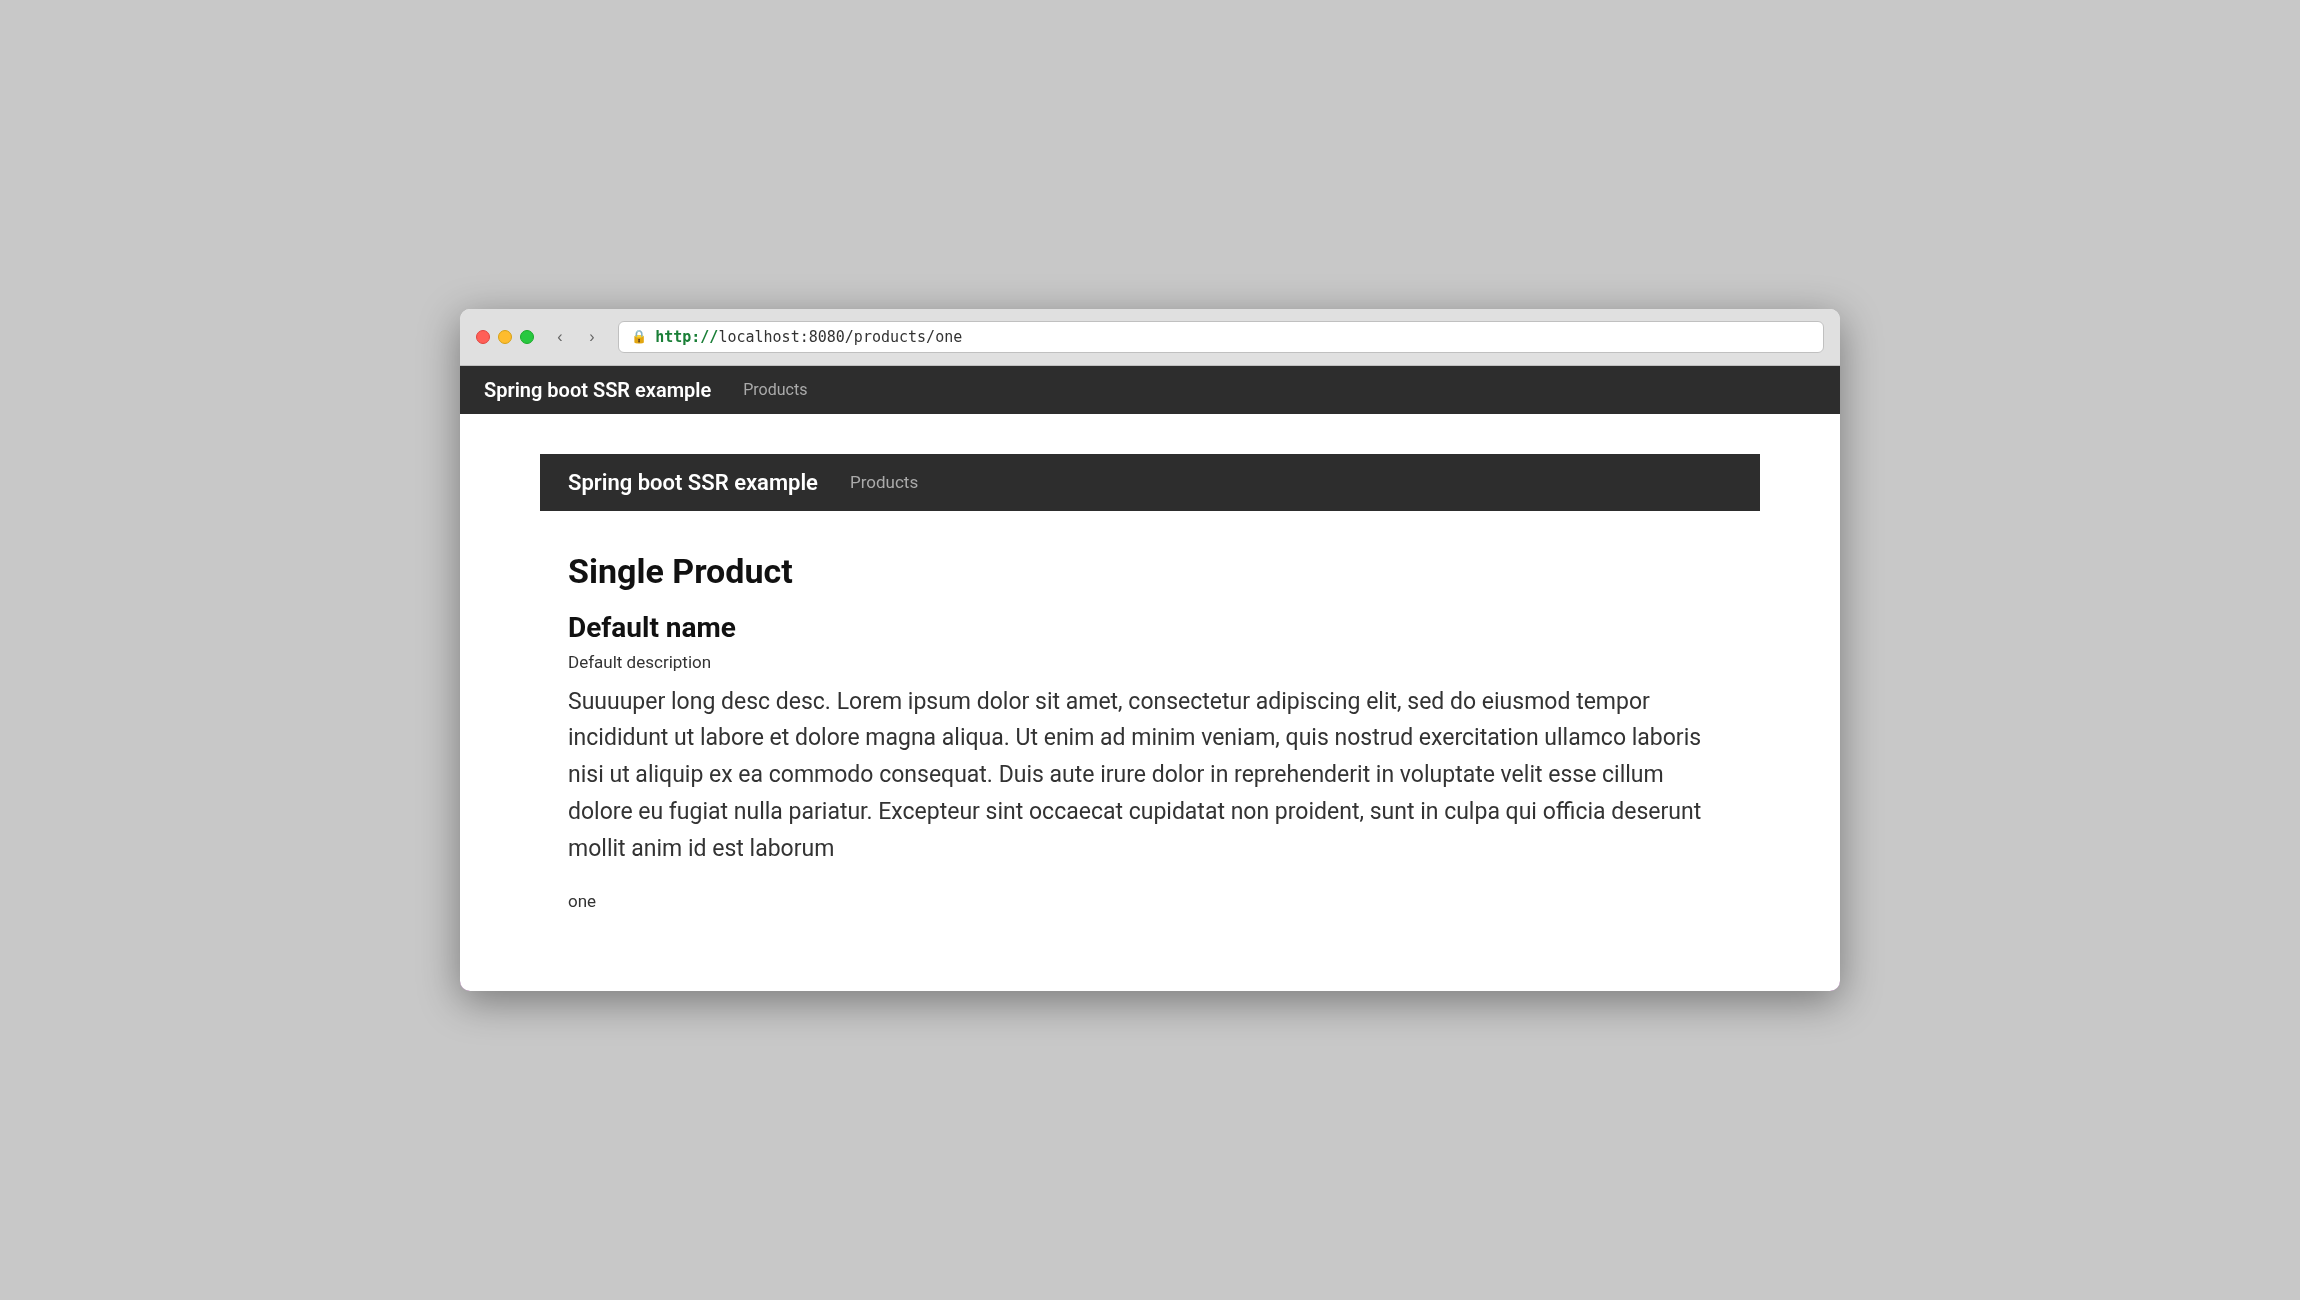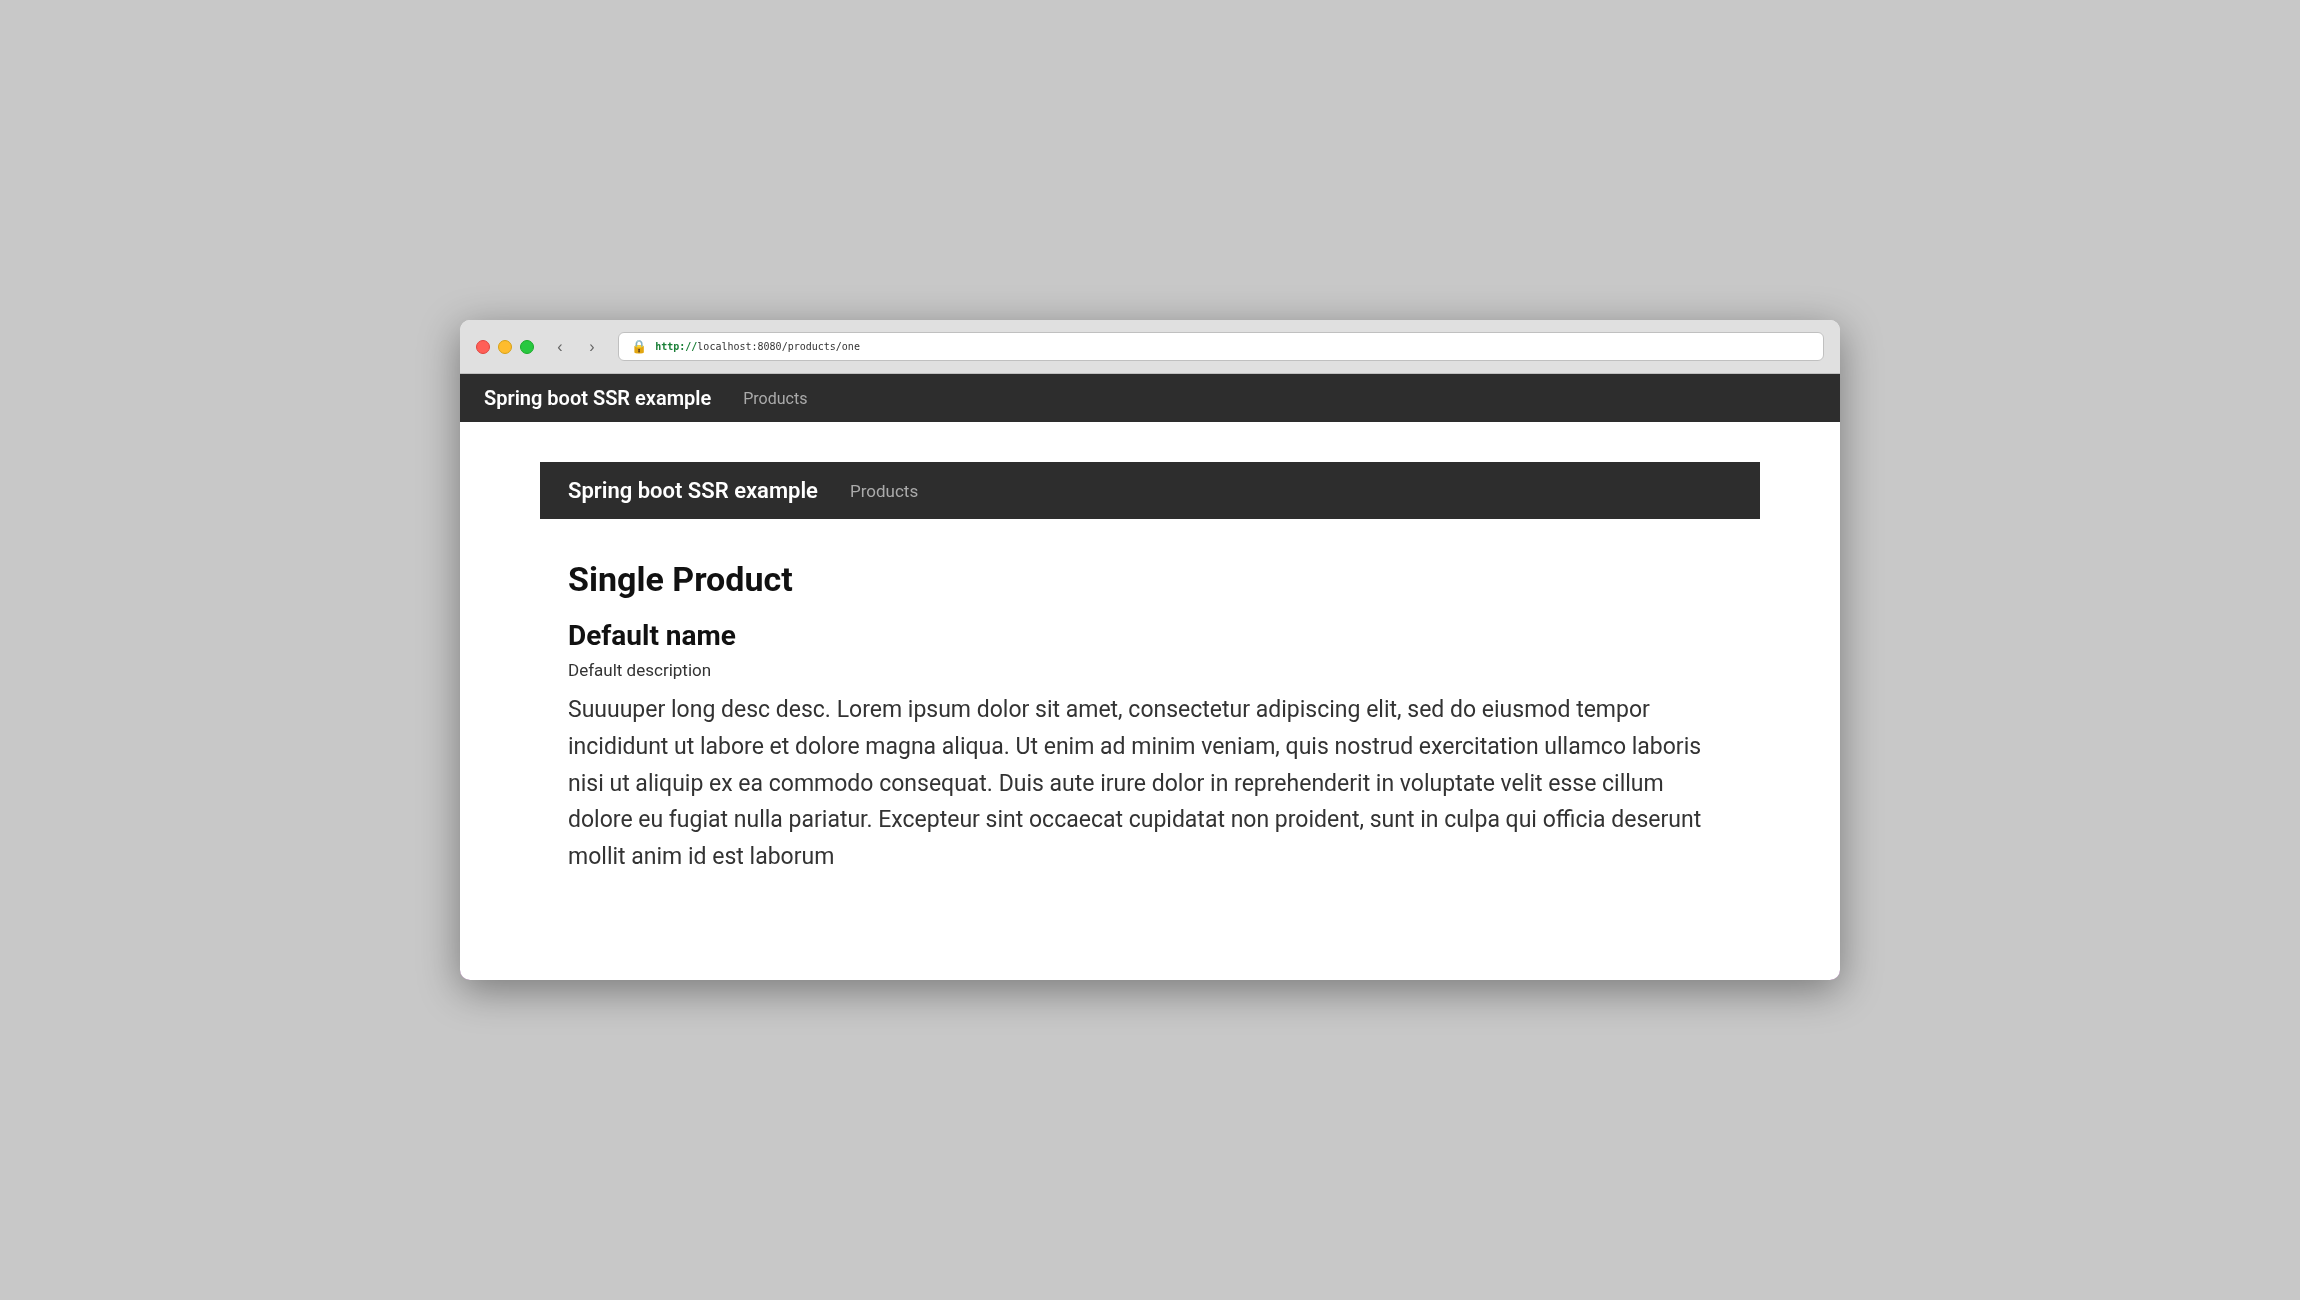--- a/index.html
+++ b/index.html
@@ -92,21 +92,21 @@
       gap: 8px;
       border: 1px solid #c0c0c0;
     }
 
     .lock-icon {
       color: #666;
       font-size: 13px;
     }
 
     .address-text {
-      font-size: 10px;
+      font-size: 15px;
       color: #333;
       font-family: monospace;
     }
 
     .address-text .protocol {
       color: #1a7f37;
       font-weight: 600;
     }
 
     .browser-content {
@@ -244,17 +244,18 @@
         <div class="inner-navbar">
           <span class="brand">Spring boot SSR example</span>
           <a class="nav-link">Products</a>
         </div>
 
         <div class="product-section">
           <h1 class="page-title">Single Product</h1>
           <h2 class="product-name">Default name</h2>
           <p class="product-description">Default description</p>
           <p class="product-long-desc">Suuuuper long desc desc. Lorem ipsum dolor sit amet, consectetur adipiscing elit, sed do eiusmod tempor incididunt ut labore et dolore magna aliqua. Ut enim ad minim veniam, quis nostrud exercitation ullamco laboris nisi ut aliquip ex ea commodo consequat. Duis aute irure dolor in reprehenderit in voluptate velit esse cillum dolore eu fugiat nulla pariatur. Excepteur sint occaecat cupidatat non proident, sunt in culpa qui officia deserunt mollit anim id est laborum</p>
+          <p class="product-id">one</p>
         </div>
       </div>
     </div>
   </div>
 </div>
 
 </body></html>

